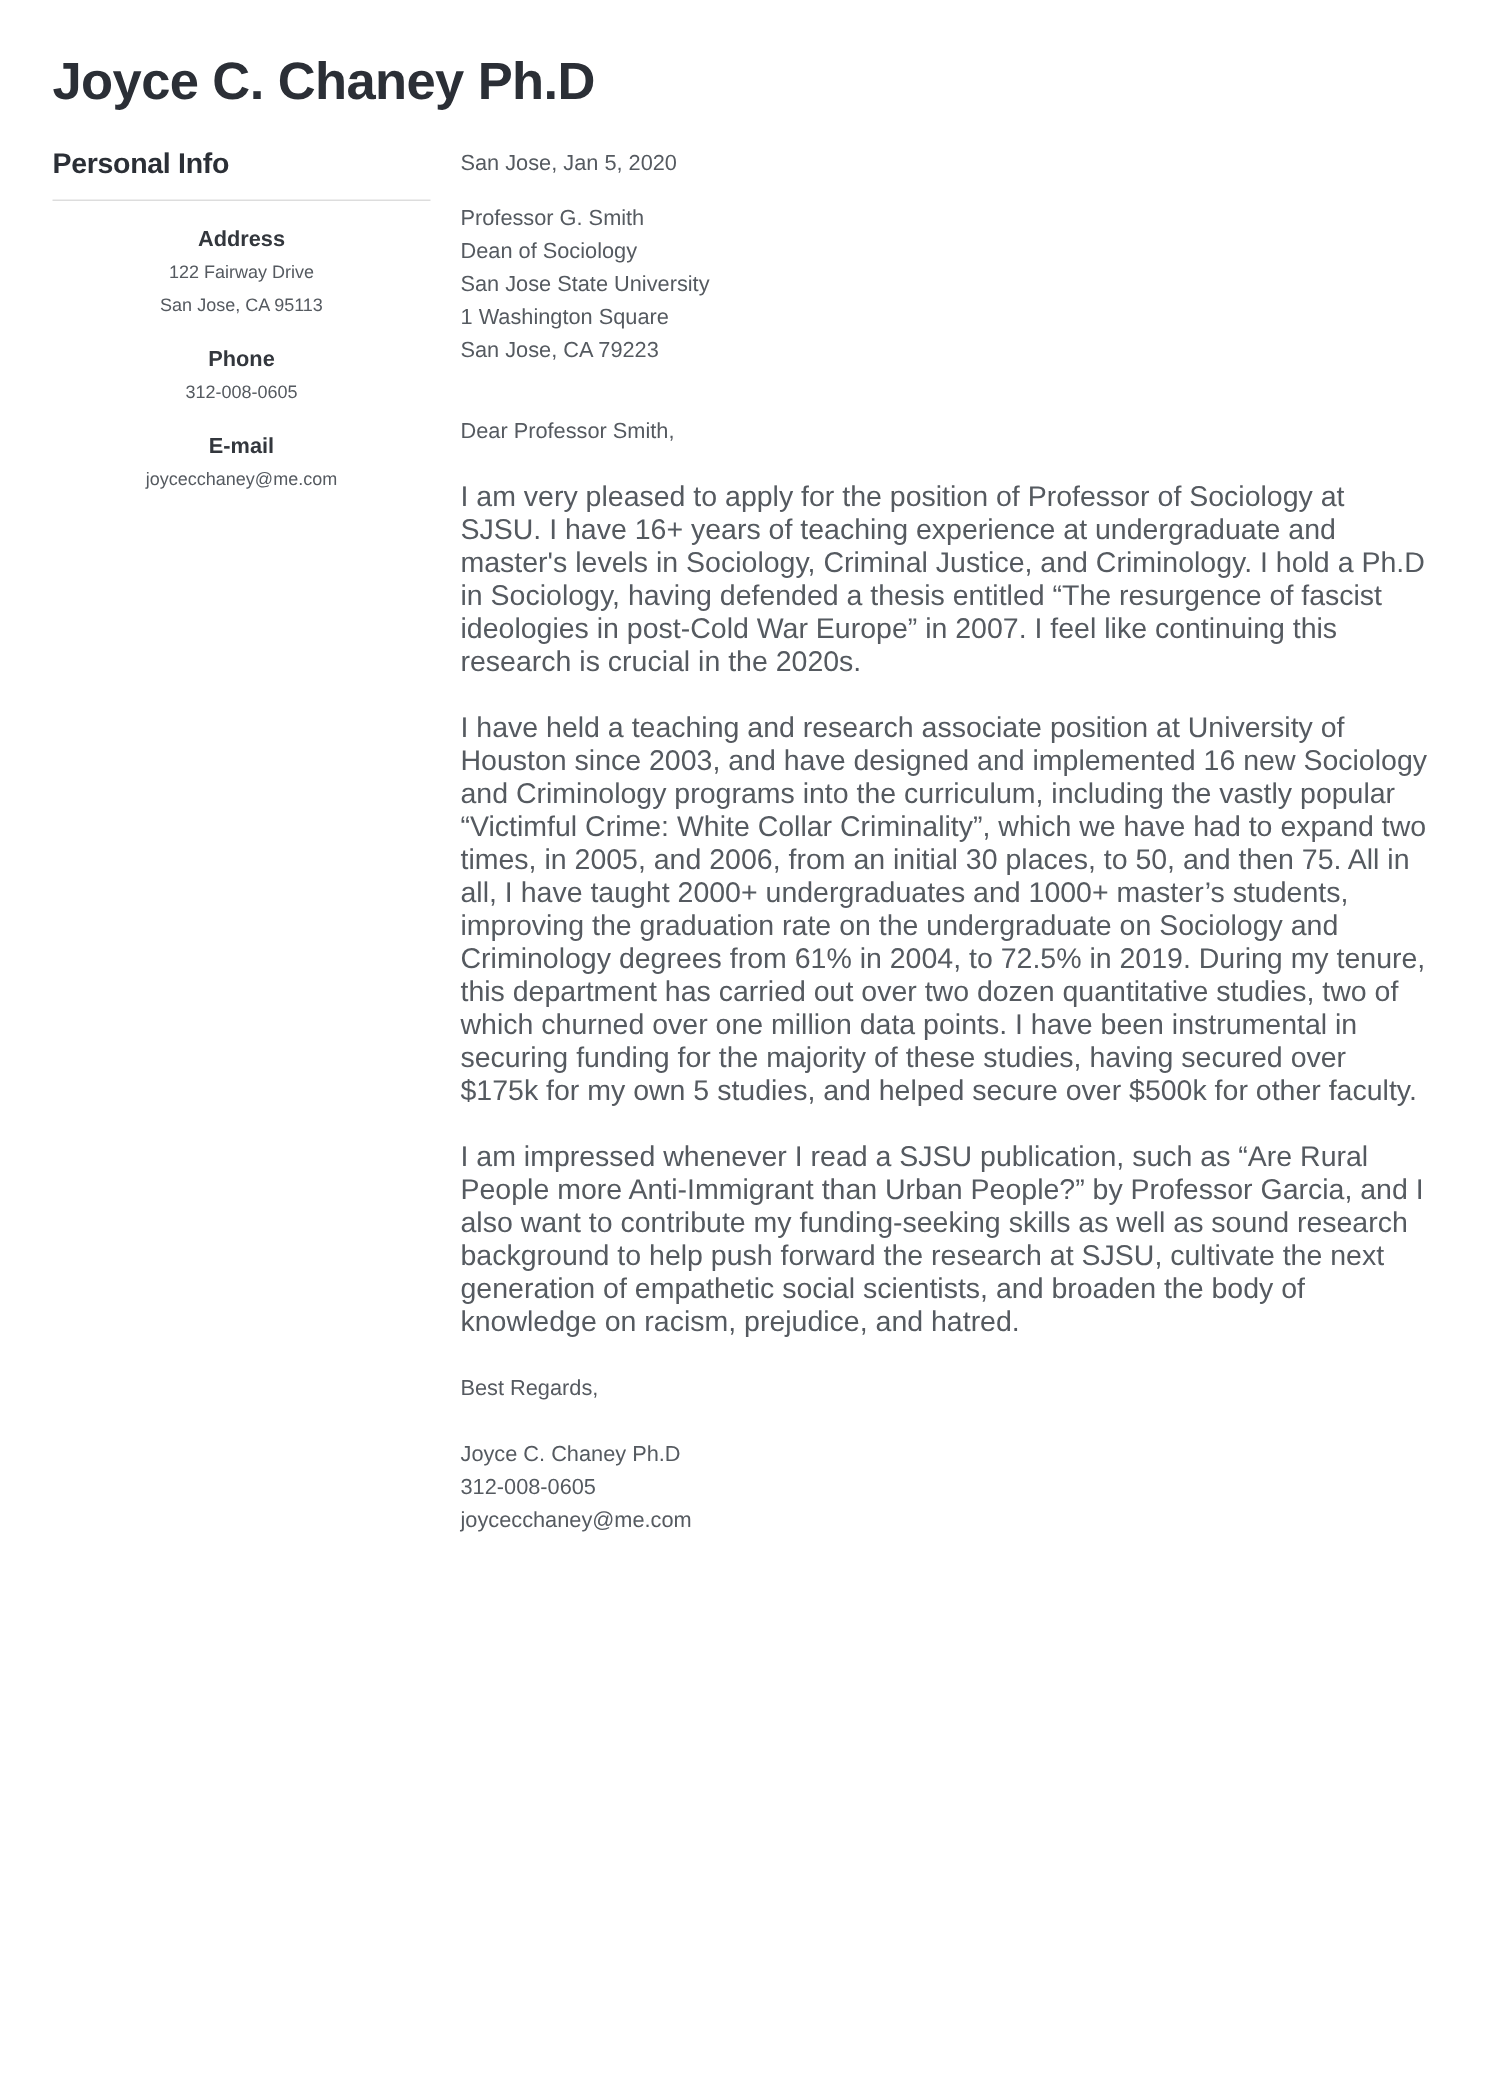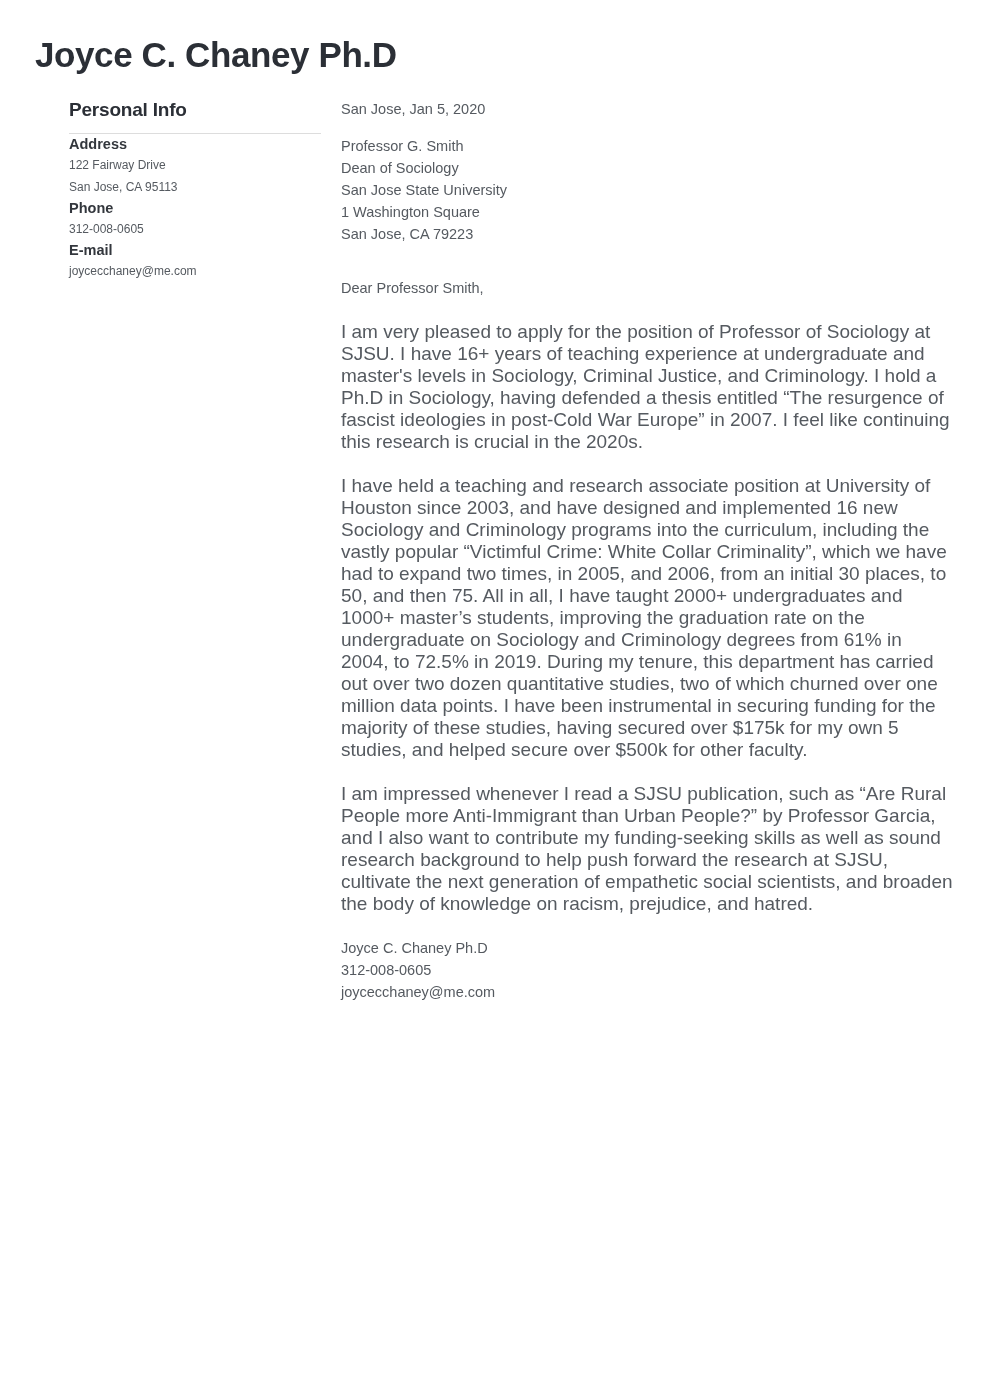--- a/index.html
+++ b/index.html
@@ -28,21 +28,20 @@
     font-size: 35px;
     line-height: 44px;
     font-weight: bold;
     letter-spacing: -0.4px;
     color: #2b2f36;
   }
   .columns {
     display: flex;
     align-items: flex-start;
     padding-top: 21px;
-    padding-left: 34px;
   }
   
   .sidebar {
     width: 287px;
     box-sizing: border-box;
     padding-left: 35px;
     flex: 0 0 287px;
   }
   .section-title {
     margin: 0;
@@ -52,20 +51,22 @@
     color: #2b2f36;
     letter-spacing: -0.2px;
   }
   .section-rule {
     margin-top: 11px;
     border-top: 1px solid #dddddd;
     width: 252px;
     height: 0;
   }
   .field {
+    margin-top: 16px;
+    text-align: center;
   }
   .field-label {
     font-size: 14.5px;
     line-height: 20px;
     font-weight: bold;
     color: #33373d;
   }
   .field-value {
     font-size: 12px;
     line-height: 22px;
@@ -147,20 +148,21 @@
         <div class="letter-line">1 Washington Square</div>
         <div class="letter-line">San Jose, CA 79223</div>
       </div>
 
       <div class="letter-line salutation">Dear Professor Smith,</div>
 
       <p class="body-par">I am very pleased to apply for the position of Professor of Sociology at SJSU. I have 16+ years of teaching experience at undergraduate and master's levels in Sociology, Criminal Justice, and Criminology. I hold a Ph.D in Sociology, having defended a thesis entitled “The resurgence of fascist ideologies in post-Cold War Europe” in 2007. I feel like continuing this research is crucial in the 2020s.</p>
       <p class="body-par">I have held a teaching and research associate position at University of Houston since 2003, and have designed and implemented 16 new Sociology and Criminology programs into the curriculum, including the vastly popular “Victimful Crime: White Collar Criminality”, which we have had to expand two times, in 2005, and 2006, from an initial 30 places, to 50, and then 75. All in all, I have taught 2000+ undergraduates and 1000+ master’s students, improving the graduation rate on the undergraduate on Sociology and Criminology degrees from 61% in 2004, to 72.5% in 2019. During my tenure, this department has carried out over two dozen quantitative studies, two of which churned over one million data points. I have been instrumental in securing funding for the majority of these studies, having secured over $175k for my own 5 studies, and helped secure over $500k for other faculty.</p>
       <p class="body-par">I am impressed whenever I read a SJSU publication, such as “Are Rural People more Anti-Immigrant than Urban People?” by Professor Garcia, and I also want to contribute my funding-seeking skills as well as sound research background to help push forward the research at SJSU, cultivate the next generation of empathetic social scientists, and broaden the body of knowledge on racism, prejudice, and hatred.</p>
 
+      <div class="letter-line closing">Best Regards,</div>
 
       <div class="sign-block">
         <div class="letter-line">Joyce C. Chaney Ph.D</div>
         <div class="letter-line">312-008-0605</div>
         <div class="letter-line">joycecchaney@me.com</div>
       </div>
 
     </main>
   </div>
 </div>

